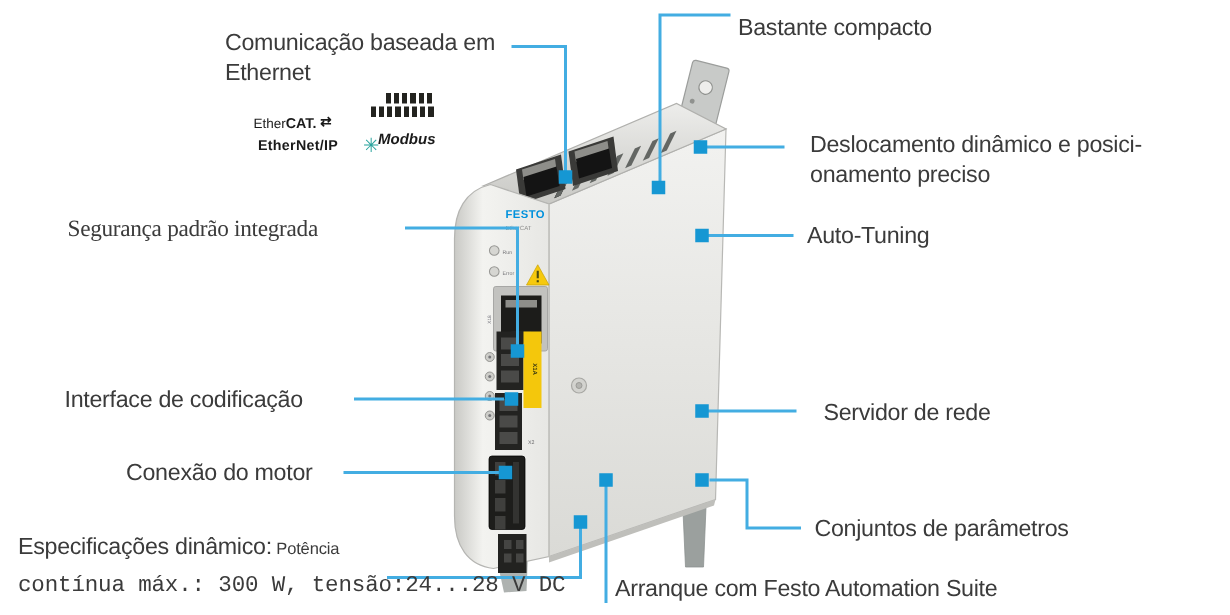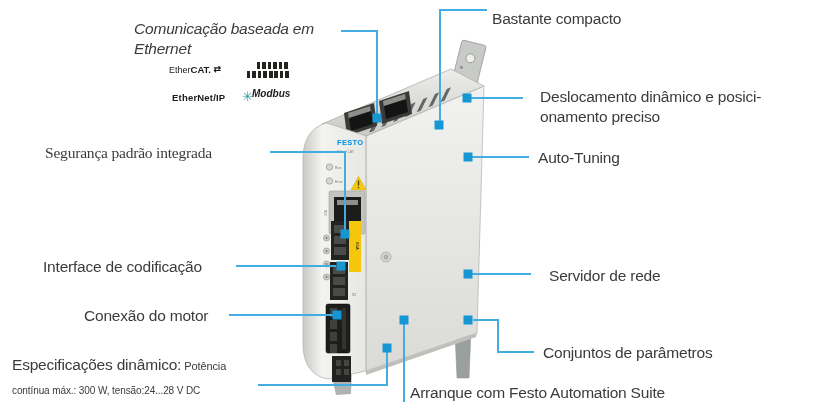--- a/index.html
+++ b/index.html
@@ -2,25 +2,25 @@
 <html><head>
 <meta charset="utf-8">
 <style>
   html,body{margin:0;padding:0;background:#ffffff;}
   #canvas{position:relative;width:820px;height:410px;background:#ffffff;overflow:hidden;
           font-family:"Liberation Sans",sans-serif;color:#3b3b3b;}
   .label{position:absolute;font-size:15.5px;line-height:19.5px;letter-spacing:-0.2px;
          color:#3b3b3b;white-space:nowrap;}
   .spec-title{font-size:15.5px;}
   .spec-small{font-size:11px;letter-spacing:-0.1px;margin-top:40px;}
-  .spec-line2{font-size:10px;letter-spacing:-0.1px;margin-top:4px;}
+  .spec-line2{font-size:15px;letter-spacing:-0.1px;margin-top:4px;font-family:Liberation Mono, monospace;}
   svg{position:absolute;left:0;top:0;}
   
   .logo{position:absolute;color:#1a1a1a;}
-  .lg-ethercat{left:169px;top:64px;font-size:9px;}
+  .lg-ethercat{left:169px;top:77px;font-size:9px;}
   .lg-ethercat b{font-size:9.5px;}
   .lg-arrow{font-weight:bold;font-size:9px;letter-spacing:-1px;position:relative;top:-1px;}
   .lg-profinet{left:247px;top:62px;width:46px;}
   .pf-row1{width:32px;height:7px;margin-left:10px;
            background:repeating-linear-gradient(90deg,#23231f 0 3.5px,#ffffff 3.5px 5.5px);}
   .pf-row2{width:44px;height:7px;margin-top:2px;
            background:repeating-linear-gradient(90deg,#23231f 0 3.5px,#ffffff 3.5px 5.5px);}
   .lg-ethernetip{left:172px;top:92px;font-size:9.5px;font-weight:bold;letter-spacing:0.2px;}
   .lg-modbus{left:248px;top:88px;font-size:10px;font-weight:bold;font-style:italic;}
   .modbus-star{position:absolute;left:-6px;top:1px;color:#2aa49e;font-size:13px;
@@ -182,21 +182,21 @@
       <rect x="340.5" y="229.5" width="9" height="9" fill="#1697d3"></rect>
       <rect x="336.5" y="261.5" width="9" height="9" fill="#1697d3"></rect>
       <rect x="332.5" y="310.5" width="9" height="9" fill="#1697d3"></rect>
       <rect x="463.5" y="269.5" width="9" height="9" fill="#1697d3"></rect>
       <rect x="463.5" y="315.5" width="9" height="9" fill="#1697d3"></rect>
       <rect x="399.5" y="315.5" width="9" height="9" fill="#1697d3"></rect>
       <rect x="382.5" y="343.5" width="9" height="9" fill="#1697d3"></rect>
     </g>
   </svg>
 
-  <div class="label" style="left:134px;top:19px;font-style:italic;">
+  <div class="label" style="left:150px;top:19px;">
     <div>Comunicação baseada em</div>
     <div>Ethernet</div>
   </div>
 
   <div class="logo lg-ethercat">
     <span>Ether</span><b>CAT.</b>
     <span class="lg-arrow">⇄</span>
   </div>
   <div class="logo lg-profinet">
     <div class="pf-row1"></div>

